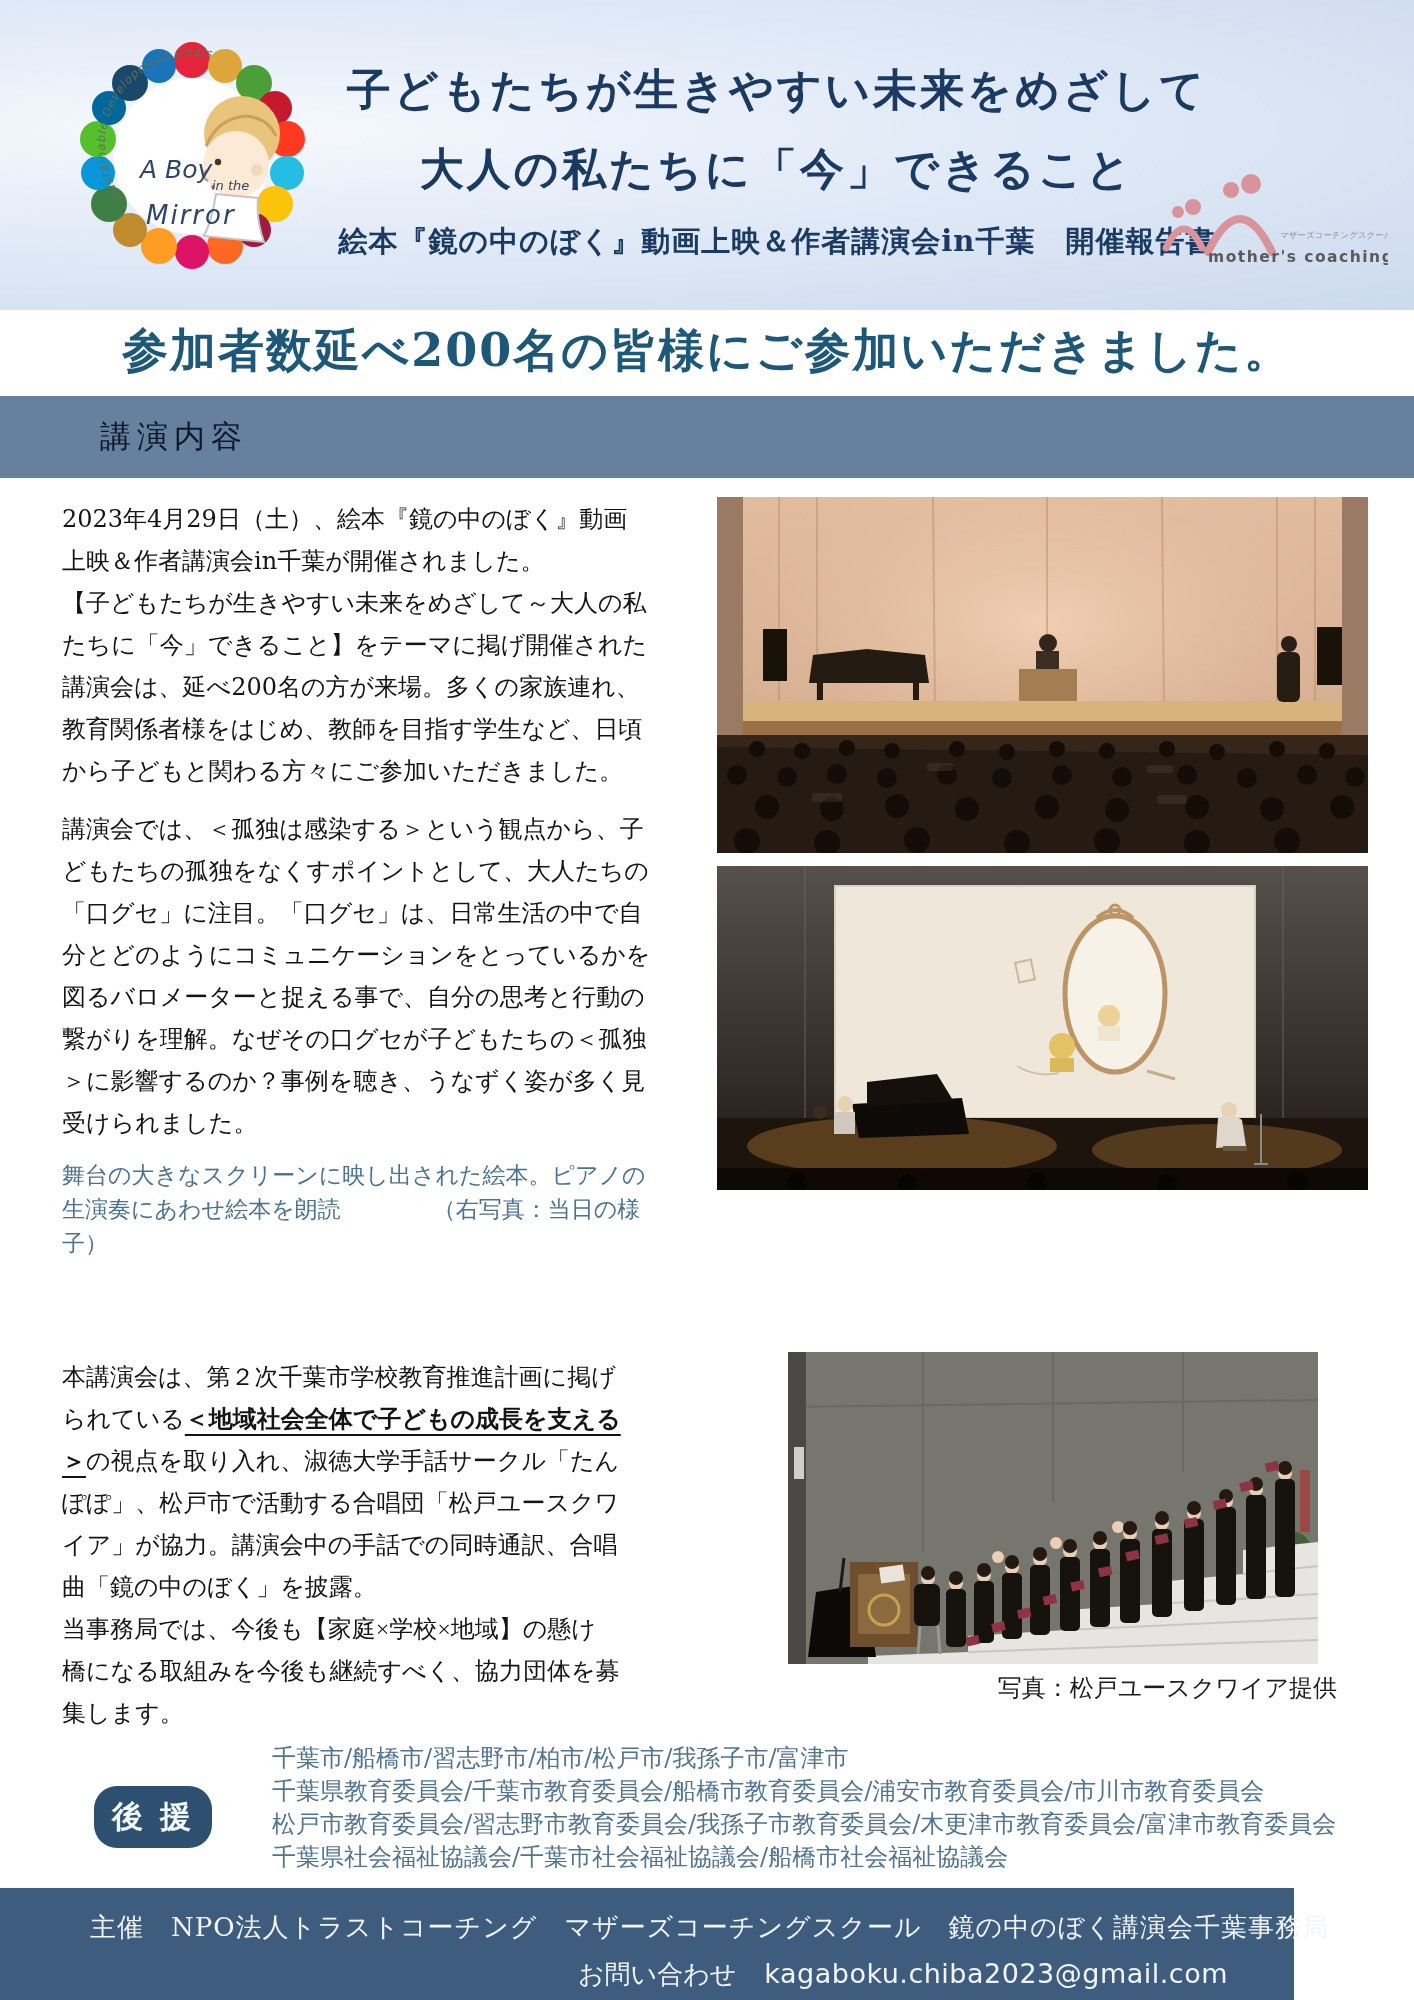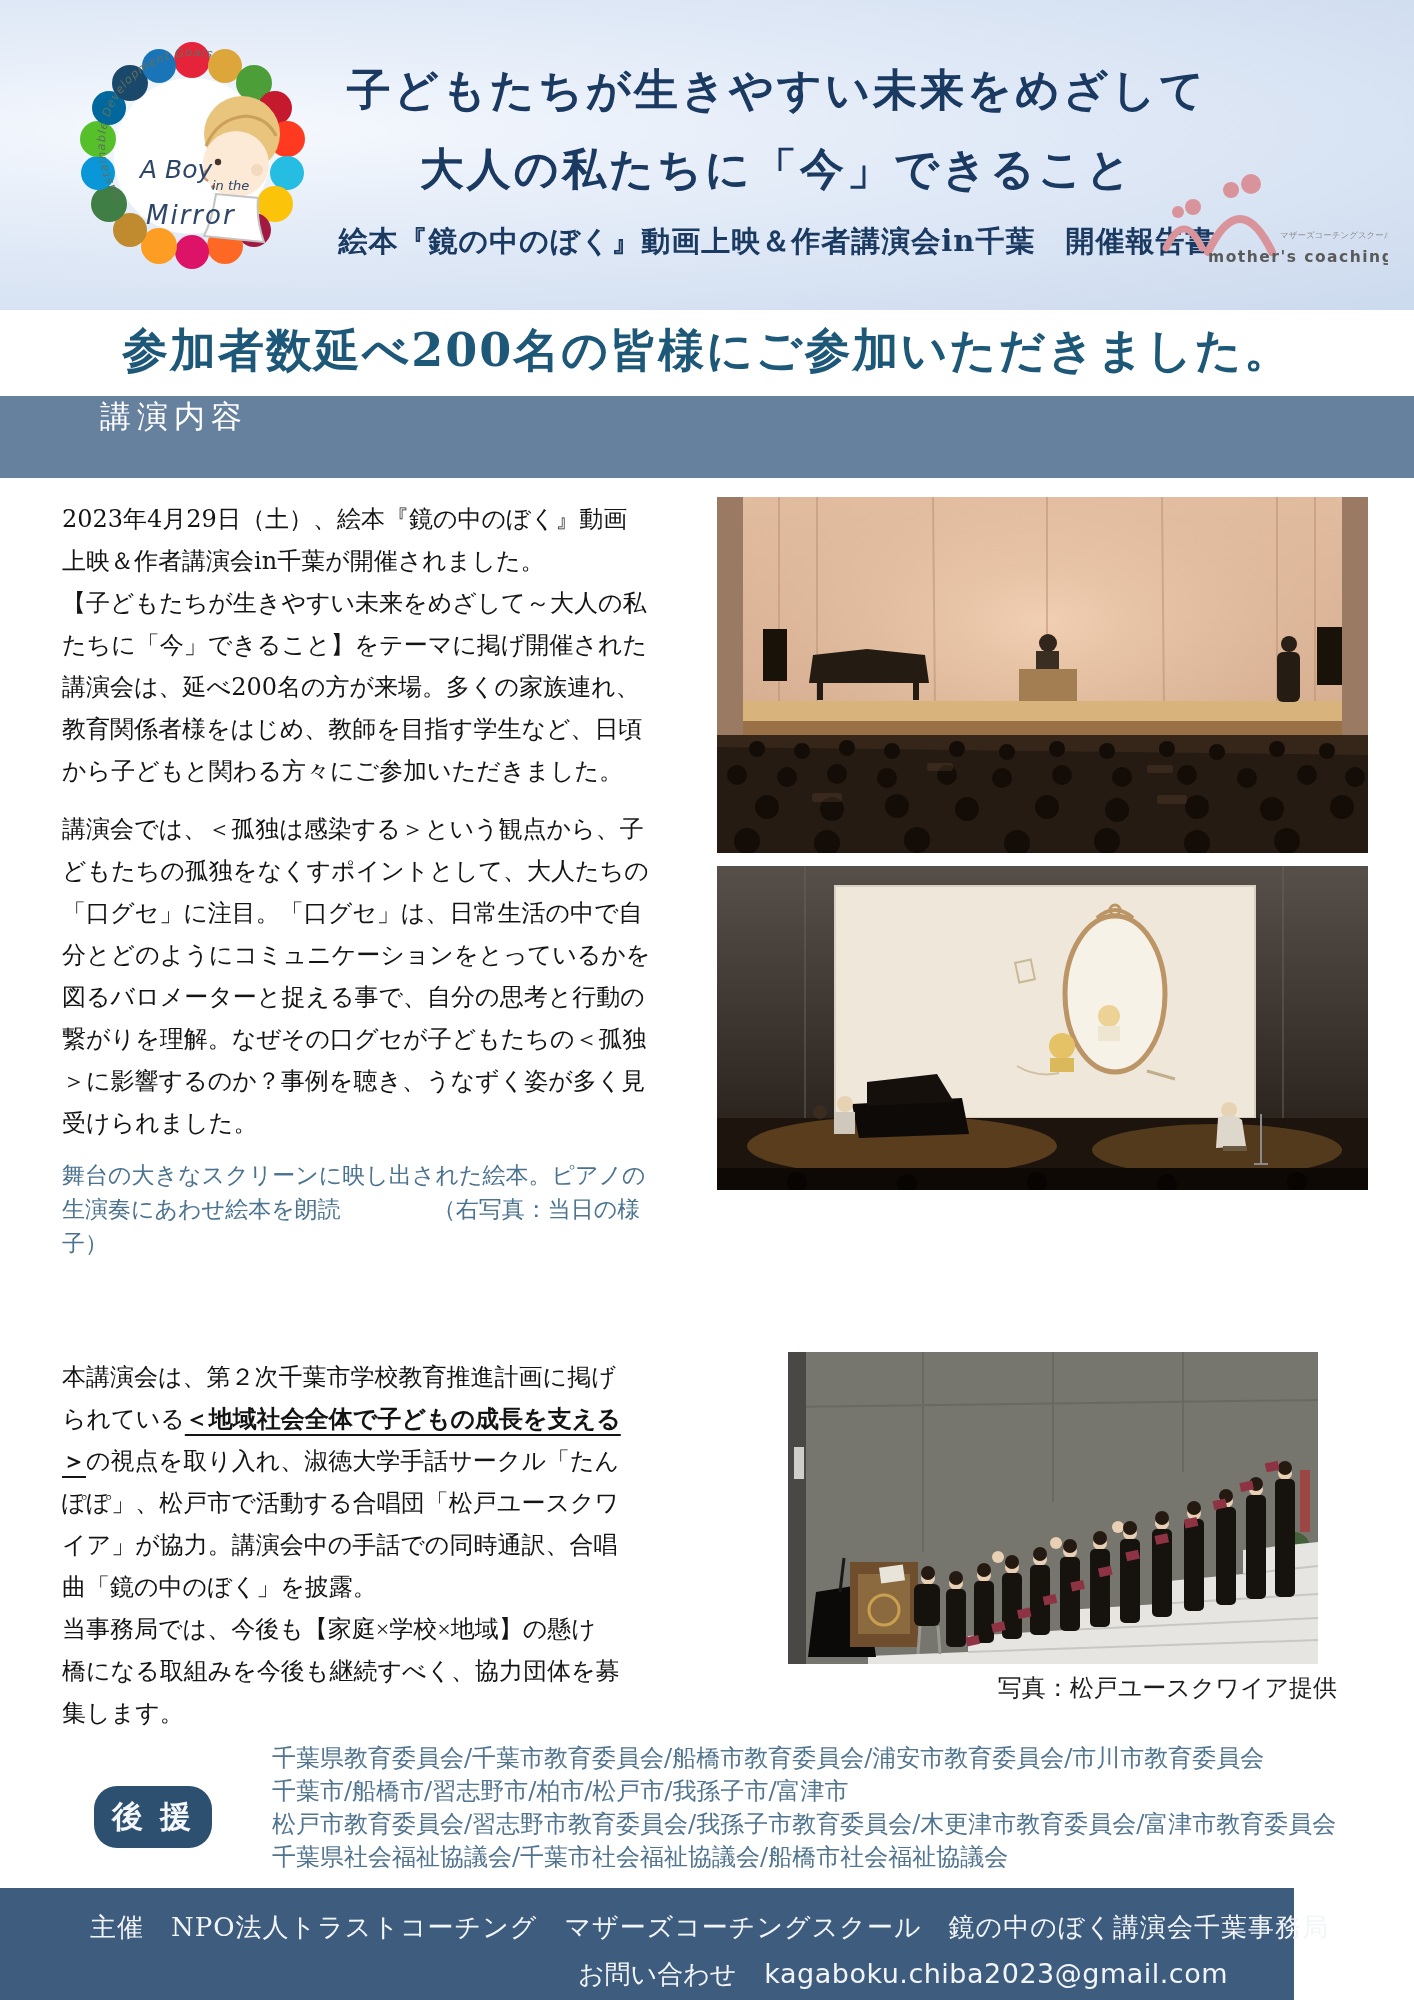--- a/index.html
+++ b/index.html
@@ -18,21 +18,21 @@
   .title-block{left:310px;right:170px;top:50px;text-align:center;color:var(--title_navy,#1a3a62);}
   .title-line{font-size:44px;font-weight:bold;letter-spacing:3px;line-height:79px;white-space:nowrap;}
   .subtitle{font-size:29px;font-weight:bold;letter-spacing:1px;margin-top:14px;white-space:nowrap;}
   .mcs-logo{right:26px;top:172px;width:238px;height:118px;}
   
   .headline{
     left:0;top:310px;width:1414px;height:80px;line-height:80px;text-align:center;
     font-size:46px;font-weight:bold;letter-spacing:2px;color:var(--headline_blue,#1d5878);white-space:nowrap;
   }
   
-  .bar{left:0;width:1414px;background:var(--bar_bg,#65819e);color:#ffffff;display:flex;align-items:flex-start;}
+  .bar{left:0;width:1414px;background:var(--bar_bg,#65819e);color:#0f172a;display:flex;align-items:center;}
   .bar1{top:396px;height:82px;}
   .bar1 .bar-label{padding-left:100px;font-size:31px;letter-spacing:6px;font-weight:500;}
   .bar2{top:1240px;height:80px;justify-content:center;}
   .bar2 .bar-label{font-size:33px;letter-spacing:2px;white-space:nowrap;}
   
   .s1-text{left:62px;top:498px;width:620px;color:var(--body_text,#141414);}
   .para{white-space:pre-line;font-size:24px;line-height:42px;margin:0;}
   .para2{margin-top:16px;}
   .caption{white-space:pre-line;font-size:23px;line-height:34px;margin-top:14px;color:var(--caption_blue,#4b7390);}
   .s2-text{left:62px;top:1356px;width:620px;color:var(--body_text,#141414);font-family:Liberation Serif, serif;}
@@ -408,22 +408,22 @@
         <rect x="463" y="158" width="13" height="9"></rect>
           <rect x="492" y="144" width="13" height="9"></rect>
       </g>
     </g>
   </svg>
 
   <div class="abs photo3-caption">写真：松戸ユースクワイア提供</div>
 
   <div class="abs koen-badge">後 援</div>
   <div class="abs sponsor-list">
+    <div class="sponsor-line">千葉市/船橋市/習志野市/柏市/松戸市/我孫子市/富津市</div>
     <div class="sponsor-line">千葉県教育委員会/千葉市教育委員会/船橋市教育委員会/浦安市教育委員会/市川市教育委員会</div>
-    <div class="sponsor-line">千葉市/船橋市/習志野市/柏市/松戸市/我孫子市/富津市</div>
     <div class="sponsor-line">松戸市教育委員会/習志野市教育委員会/我孫子市教育委員会/木更津市教育委員会/富津市教育委員会</div>
     <div class="sponsor-line">千葉県社会福祉協議会/千葉市社会福祉協議会/船橋市社会福祉協議会</div>
   </div>
 
   <footer class="abs footer">
     <div class="footer-organizer">主催　NPO法人トラストコーチング　マザーズコーチングスクール　鏡の中のぼく講演会千葉事務局</div>
     <div class="footer-contact">
       <span>お問い合わせ</span><span class="email">kagaboku.chiba2023@gmail.com</span>
     </div>
   </footer>

